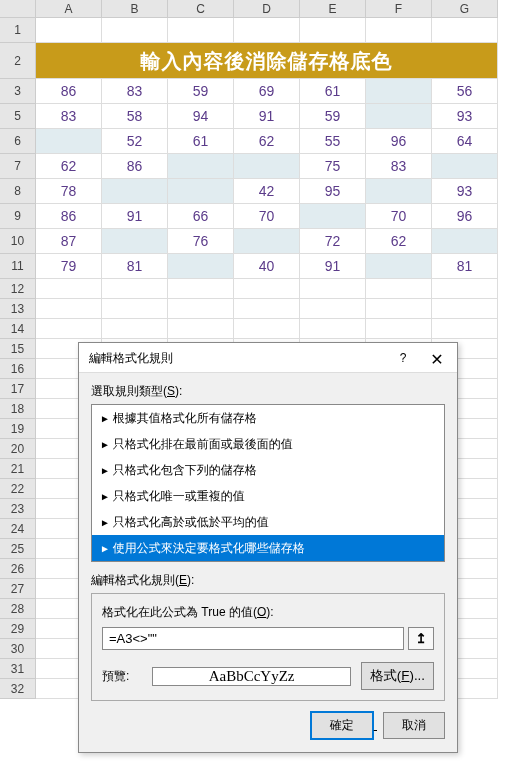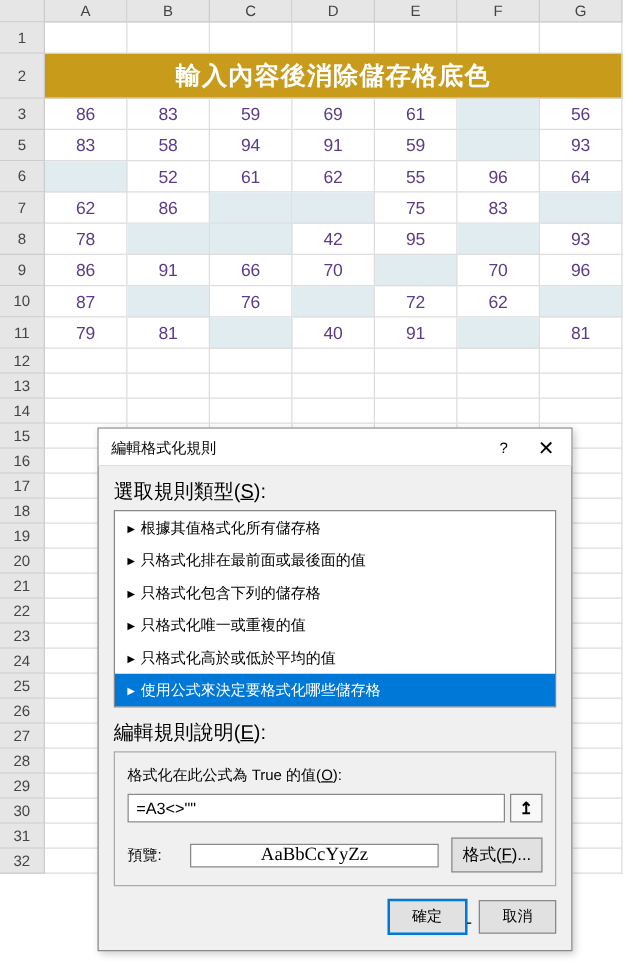--- a/index.html
+++ b/index.html
@@ -13,21 +13,21 @@
 .cell { display: inline-block; width: 66px; height: 25px; border-right: 1px solid #ddd; border-bottom: 1px solid #ddd; text-align: center; line-height: 25px; vertical-align: top; color: #5b3b8a; font-size: 14px; }
 .emptycell { background: #e1ecf0; }
 .titlecell { background: #c89b1a; color: #fff; font-size: 20px; font-weight: bold; height: 36px; line-height: 36px; letter-spacing: 1px; }
 .row2 .rowhdr { height: 36px; line-height: 36px; }
 
 .dialog { position: absolute; top: 342px; left: 78px; width: 380px; background: #f0f0f0; border: 1px solid #888; box-shadow: 2px 2px 6px rgba(0,0,0,0.2); }
 .dlg-title { height: 30px; line-height: 30px; padding: 0 10px; font-size: 12px; position: relative; background: #fff; border-bottom: 1px solid #ddd; }
 .dlg-help { position: absolute; right: 42px; top: 0; width: 24px; text-align: center; }
 .dlg-close { position: absolute; right: 8px; top: 2px; width: 24px; text-align: center; font-size: 16px; }
 .dlg-body { padding: 10px 12px 12px; }
-.section-label { font-size: 16px; margin-bottom: 4px; }
+.section-label { font-size: 12px; margin-bottom: 4px; }
 .rule-list { border: 1px solid #888; background: #fff; margin-bottom: 10px; }
 .rule-item { padding: 4px 8px; font-size: 12px; border-top: 1px solid transparent; }
 .rule-item.selected { background: #0078d7; color: #fff; }
 .rule-item::before { content: "► "; font-size: 10px; }
 .edit-box { border: 1px solid #aaa; padding: 10px; margin-top: 4px; }
 .edit-label { margin-bottom: 6px; }
 .formula-row { display: flex; gap: 4px; margin-bottom: 12px; }
 .formula-input { flex: 1; border: 1px solid #888; padding: 3px 6px; background: #fff; font-size: 13px; }
 .ref-btn { width: 26px; border: 1px solid #888; background: #f8f8f8; text-align: center; font-weight: bold; }
 .preview-row { display: flex; align-items: center; gap: 10px; }
@@ -89,21 +89,21 @@
     </div>
     <div class="rule-list" id="rule-list">
         <div class="rule-item">根據其值格式化所有儲存格</div>
         <div class="rule-item">只格式化排在最前面或最後面的值</div>
         <div class="rule-item">只格式化包含下列的儲存格</div>
         <div class="rule-item">只格式化唯一或重複的值</div>
         <div class="rule-item">只格式化高於或低於平均的值</div>
         <div class="rule-item selected">使用公式來決定要格式化哪些儲存格</div>
       </div>
     <div class="section-label">
-      <span>編輯規則說明(</span><span class="underline">E</span><span>):</span>
+      <span>編輯格式化規則(</span><span class="underline">E</span><span>):</span>
     </div>
     <div class="edit-box">
       <div class="edit-label">
         <span>格式化在此公式為 True 的值(</span><span class="underline">O</span><span>):</span>
       </div>
       <div class="formula-row">
         <input class="formula-input" value="=A3&lt;&gt;&quot;&quot;" style="">
         <button class="ref-btn">↥</button>
       </div>
       <div class="preview-row">

